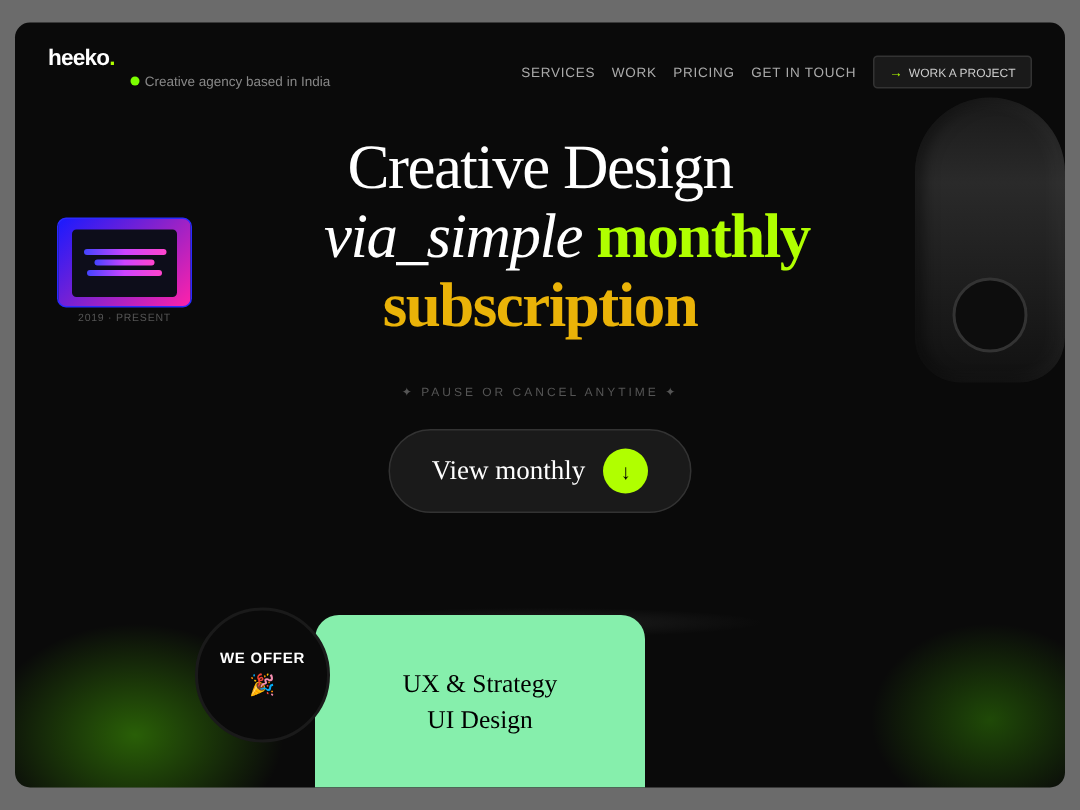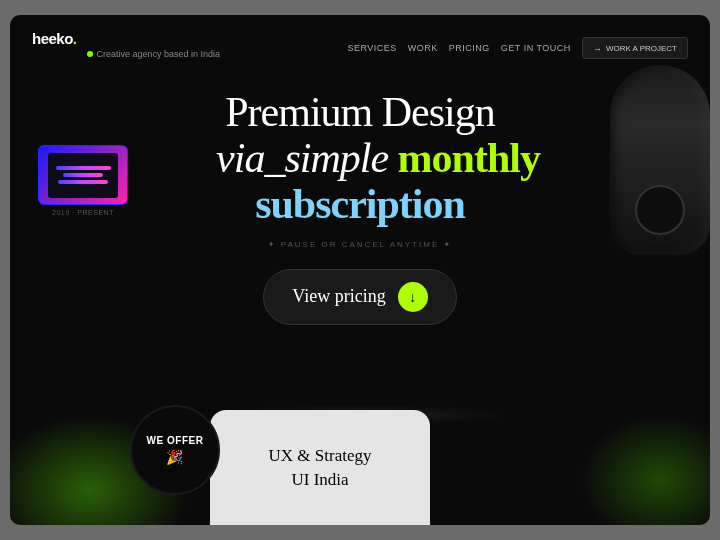--- a/index.html
+++ b/index.html
@@ -165,32 +165,32 @@
 
     .highlight-green {
       color: #b0ff00;
       font-weight: 700;
     }
 
     .hero-title-3 {
       font-family: Georgia, serif;
       font-size: 42px;
       font-weight: 700;
-      color: #7dd3fc;
+      color: #eab308;
       letter-spacing: -1px;
       line-height: 1.1;
     }
 
     .hero-subtitle {
       font-family: Arial, sans-serif;
       font-size: 8px;
       color: #555;
       letter-spacing: 2px;
       text-transform: uppercase;
-      margin-top: 12px;
+      margin-top: 29px;
     }
 
     
     .cta-wrapper {
       margin-top: 20px;
       display: flex;
       justify-content: center;
     }
 
     .cta-btn {
@@ -318,21 +318,21 @@
       margin-top: 2px;
     }
 
     
     .offer-card {
       position: absolute;
       bottom: 0;
       left: 200px;
       width: 220px;
       height: 115px;
-      background: #e5e5e5;
+      background: #86efac;
       border-radius: 16px 16px 0 0;
       display: flex;
       flex-direction: column;
       align-items: center;
       justify-content: center;
       gap: 4px;
       z-index: 7;
     }
 
     .offer-item {
@@ -408,31 +408,31 @@
       <span class="nav-link">PRICING</span>
       <span class="nav-link">GET IN TOUCH</span>
       <button class="nav-cta">
         <span class="arrow-small">→</span>
         <span>WORK A PROJECT</span>
       </button>
     </div>
   </nav>
 
   <div class="hero">
-    <div class="hero-title-1">Premium Design</div>
+    <div class="hero-title-1">Creative Design</div>
     <div class="hero-title-2">
       <span class="via-simple">via_simple</span>
       <span class="highlight-green">monthly</span>
     </div>
     <div class="hero-title-3">subscription</div>
     <div class="hero-subtitle">✦ PAUSE OR CANCEL ANYTIME ✦</div>
 
     <div class="cta-wrapper">
       <button class="cta-btn">
-        <span class="cta-btn-text">View pricing</span>
+        <span class="cta-btn-text">View monthly</span>
         <div class="cta-arrow-circle">
           <span>↓</span>
         </div>
       </button>
     </div>
   </div>
 
   <div class="center-glow"></div>
 
   <div class="thumbnail-card">
@@ -456,17 +456,17 @@
 
     <div class="we-offer-badge">
       <div class="we-offer-text">
         <span>WE OFFER</span>
       </div>
       <div class="we-offer-emoji">🎉</div>
     </div>
 
     <div class="offer-card">
       <div class="offer-item">UX &amp; Strategy</div>
-      <div class="offer-item">UI India</div>
+      <div class="offer-item">UI Design</div>
     </div>
   </div>
 
 </div>
 
 </body></html>

